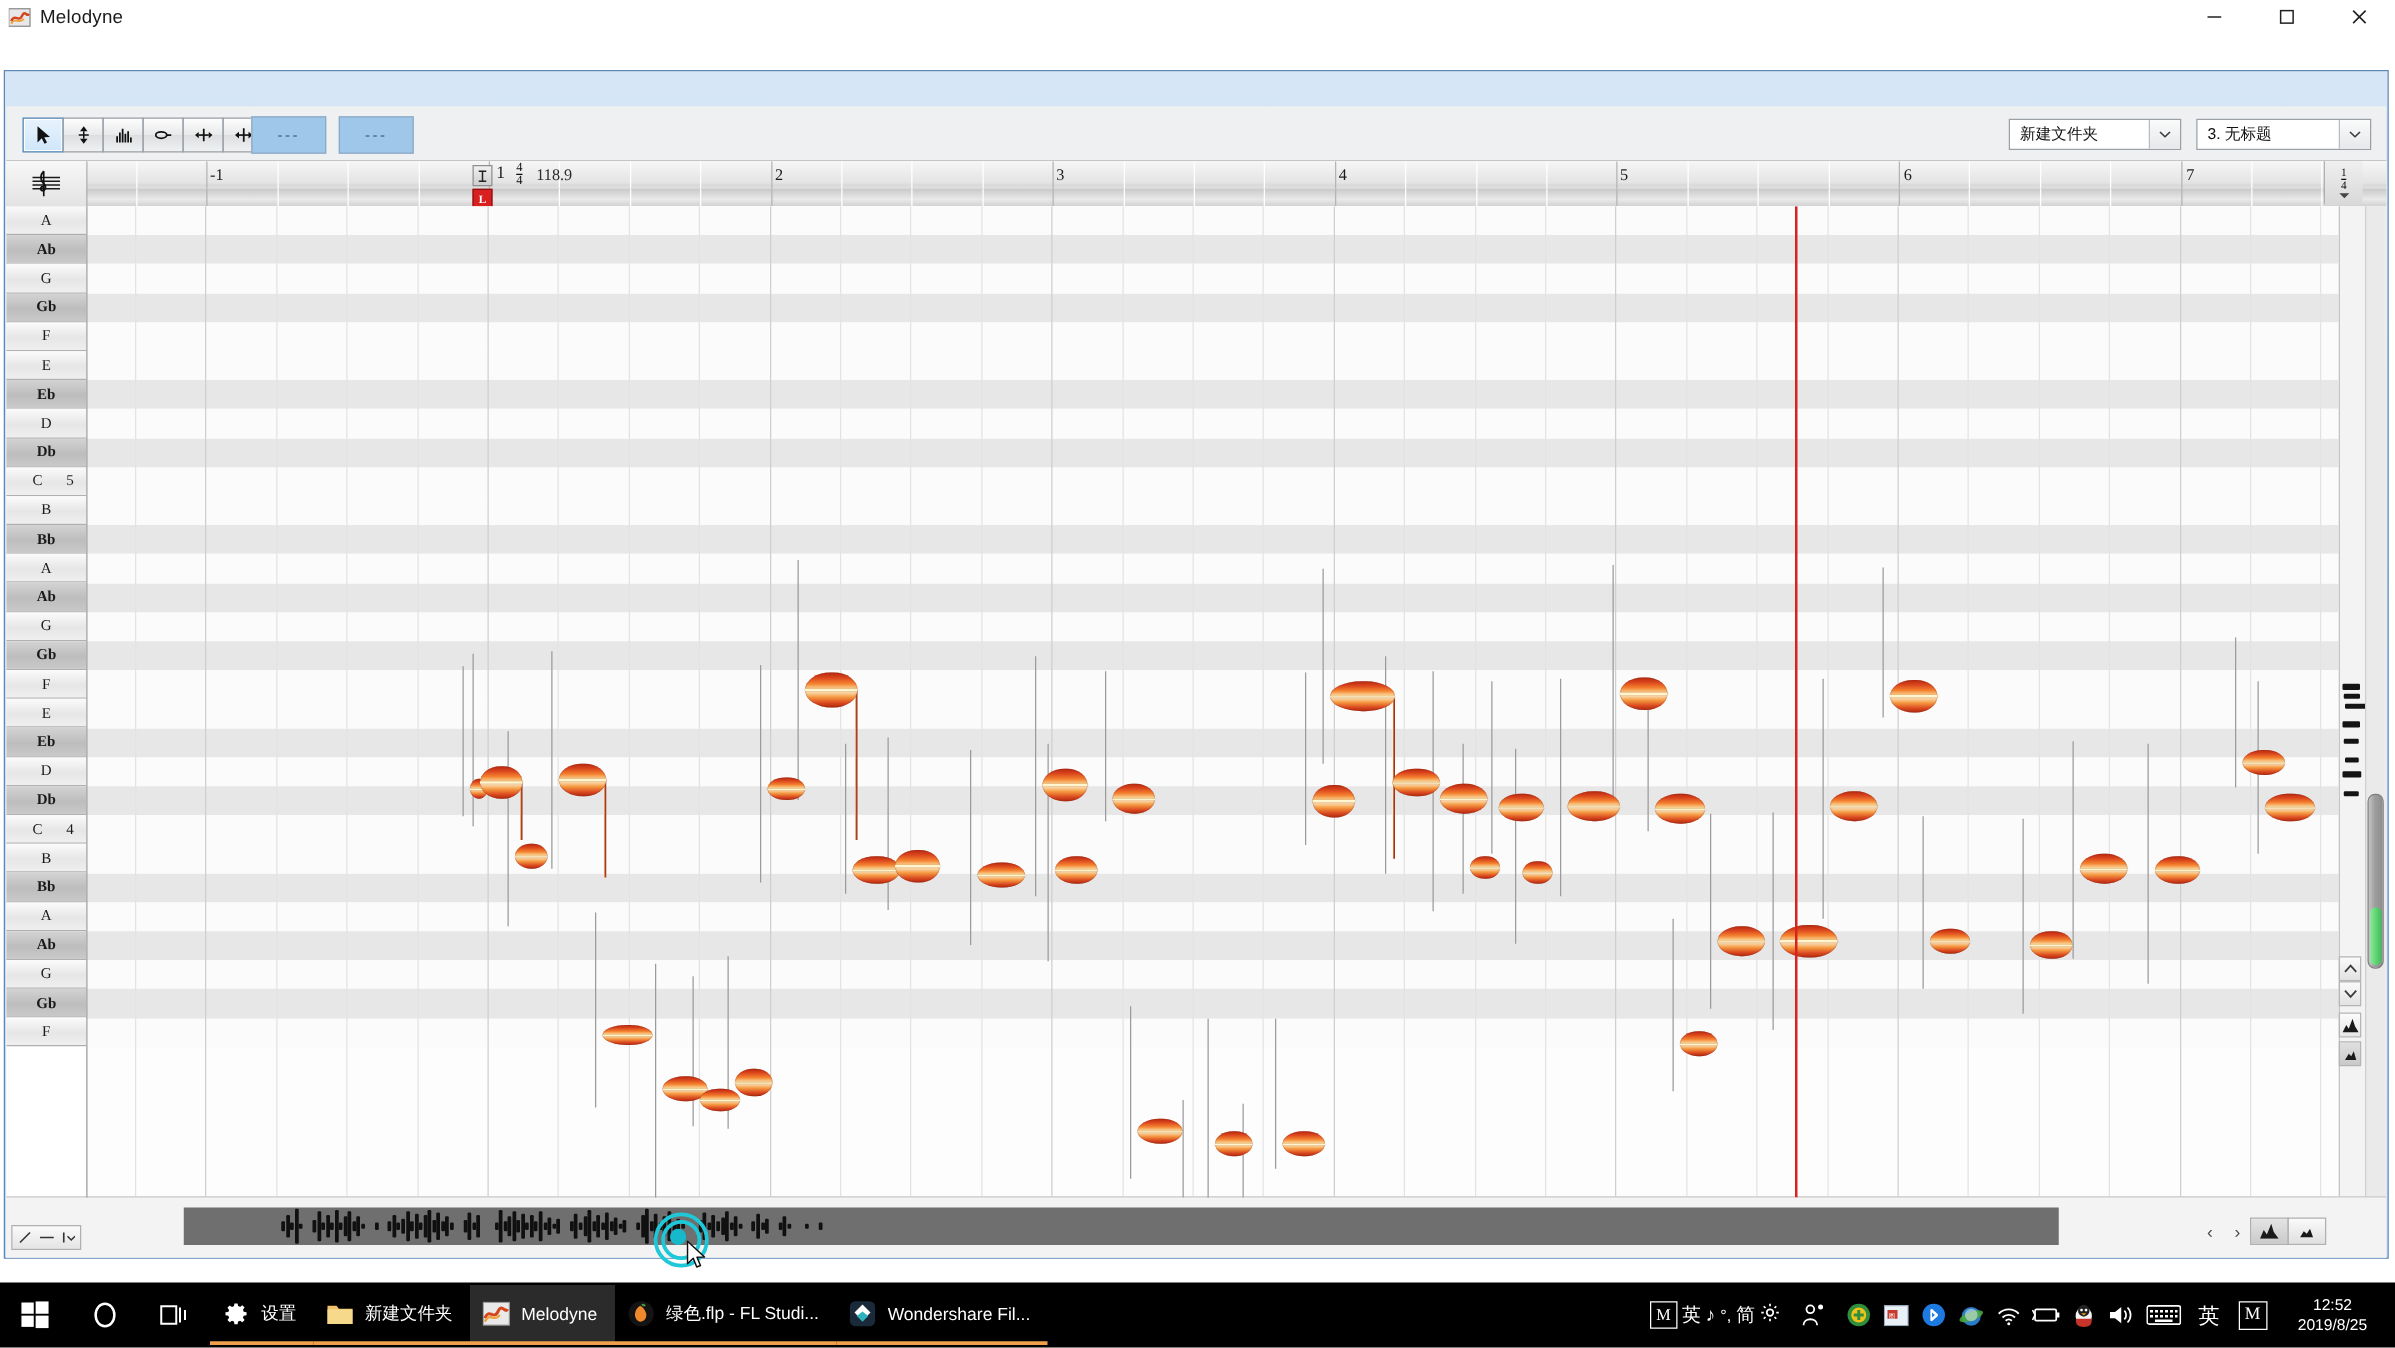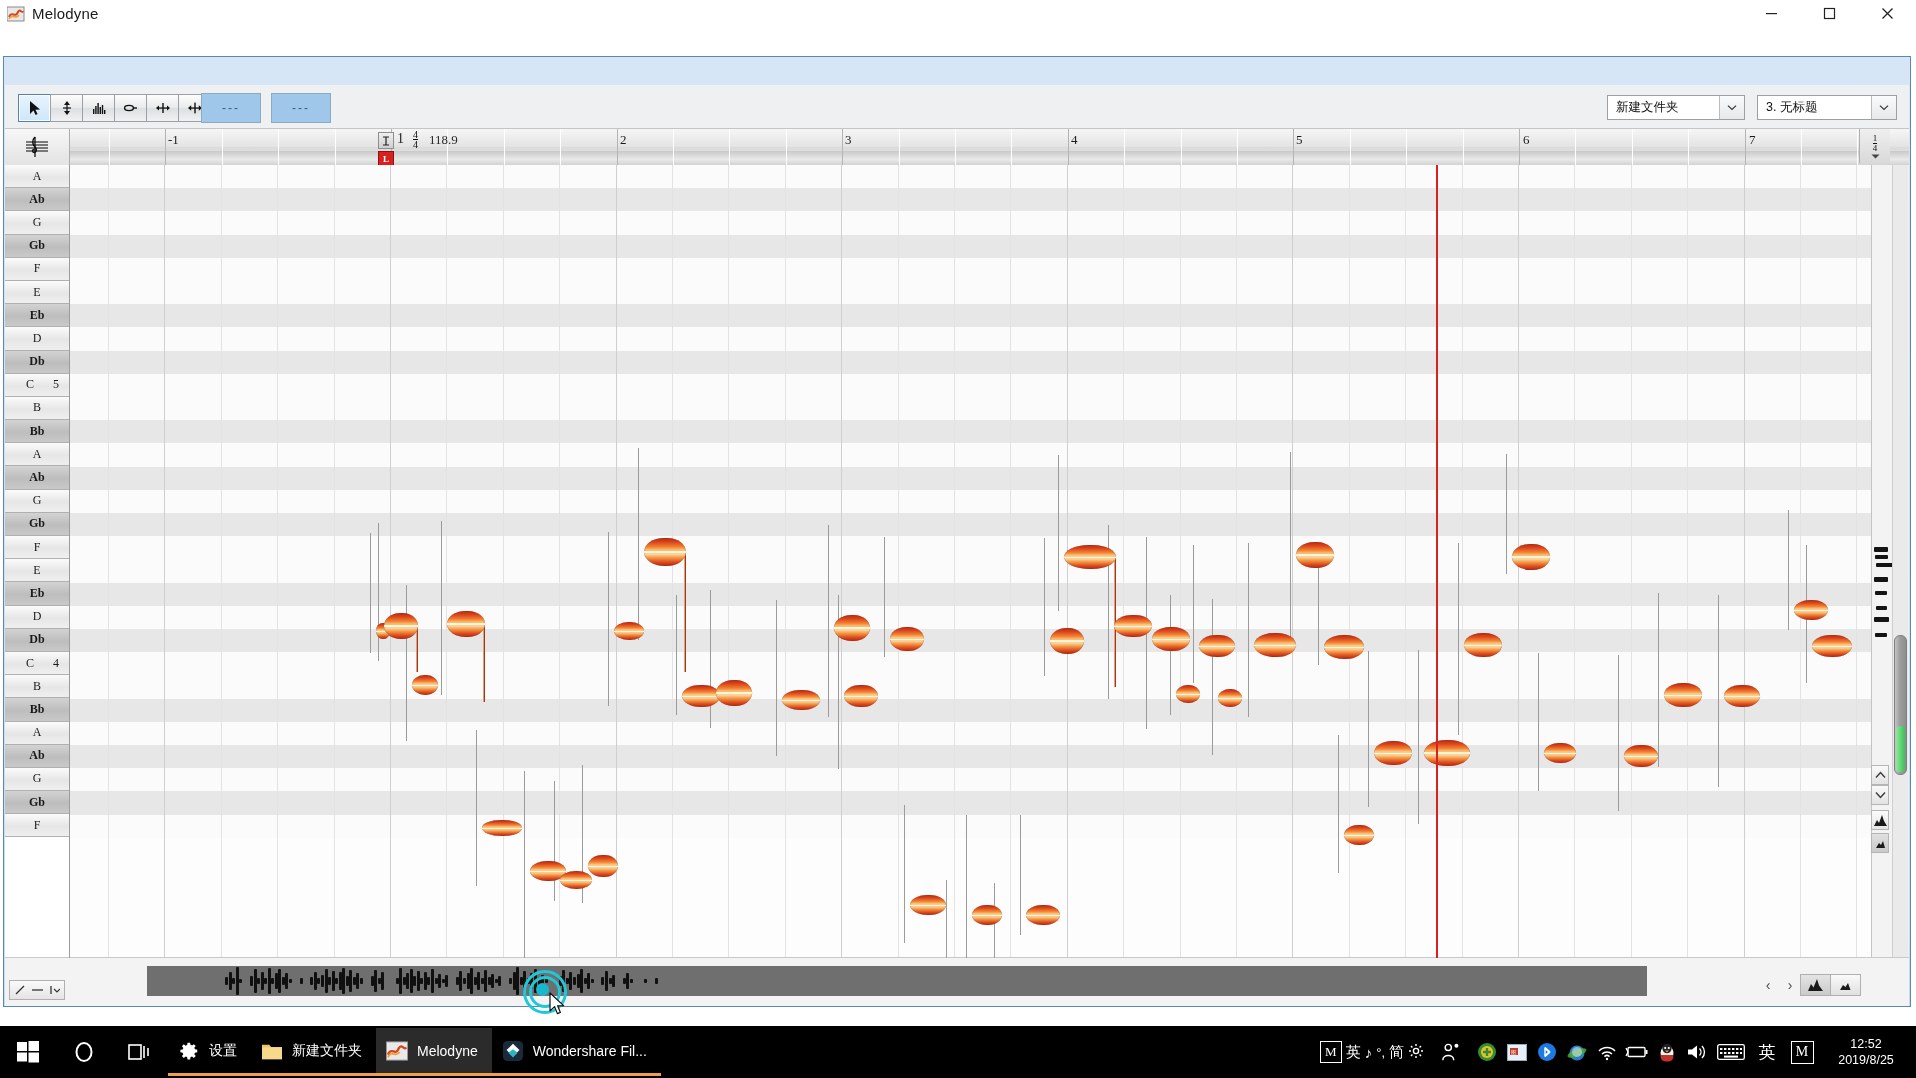--- a/index.html
+++ b/index.html
@@ -1088,20 +1088,28 @@
 
     <div class="tb-app active">
       <svg width="22" height="20" viewBox="0 0 24 22">
         <rect x="0.5" y="1" width="23" height="20" fill="#e9e9e9" stroke="#9a9a9a"></rect>
         <path d="M2 15 C6 5, 10 18, 14 8 C17 2, 20 11, 22 7" stroke="#d4461a" stroke-width="2.6" fill="none"></path>
         <path d="M2 18 C6 9, 11 19, 15 12" stroke="#f0a03a" stroke-width="2" fill="none"></path>
       </svg>
       <span class="lbl">Melodyne</span>
     </div>
 
+    <div class="tb-app run">
+      <svg width="22" height="22" viewBox="0 0 24 24">
+        <circle cx="12" cy="12" r="11" fill="#141414"></circle>
+        <path d="M11 5 C6 8, 5 15, 9 18 C13 21, 18 16, 16 11 C15 8, 13 6, 11 5Z" fill="#f0892b"></path>
+        <path d="M12 4 C13 6, 15 6, 16 5 C15 3, 13 3, 12 4Z" fill="#3f9a42"></path>
+      </svg>
+      <span class="lbl">绿色.flp - FL Studi...</span>
+    </div>
 
     <div class="tb-app run">
       <svg width="22" height="22" viewBox="0 0 24 24">
         <rect x="1" y="1" width="22" height="22" rx="5" fill="#1b2a3b"></rect>
         <path d="M12 4 L19 11 L12 18 L5 11 Z" fill="#ffffff"></path>
         <path d="M12 10 L17 14 L12 19 L7 14 Z" fill="#2fb3bd"></path>
       </svg>
       <span class="lbl">Wondershare Fil...</span>
     </div>
 

